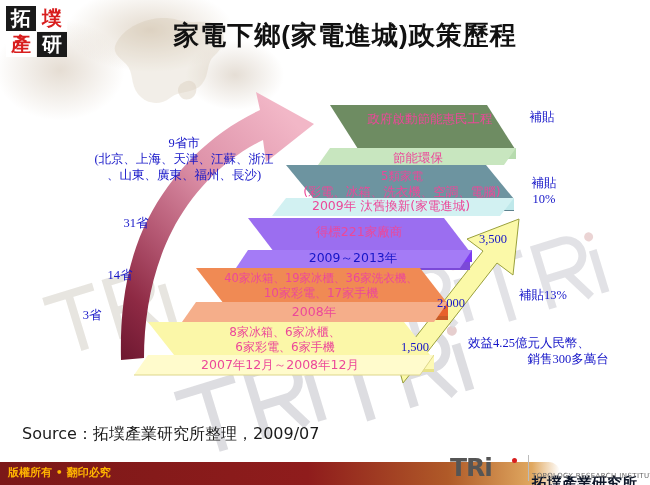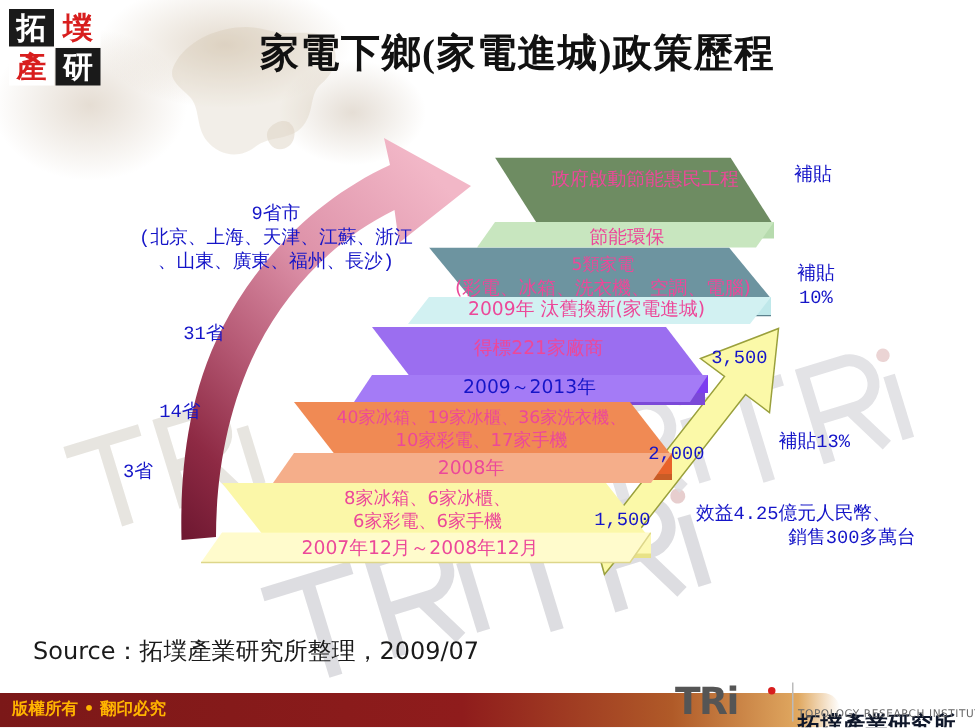--- a/index.html
+++ b/index.html
@@ -32,38 +32,38 @@
     font-size:20px;font-weight:bold;line-height:25px;text-align:center;}
   .c-tl{left:0;top:0;background:#1a1a1a;color:#fff;}
   .c-tr{left:31px;top:0;background:#fff;color:#d81e1e;}
   .c-bl{left:0;top:26px;background:#fff;color:#d81e1e;}
   .c-br{left:31px;top:26px;background:#1a1a1a;color:#fff;}
 
   
   #title{
     position:absolute;left:130px;top:18px;width:430px;
     text-align:center;
-    font-family:Liberation Serif, serif;
+    font-family:Liberation Sans, sans-serif;
     font-size:26px;font-weight:bold;color:#111;letter-spacing:1px;
     white-space:nowrap;
   }
 
   
   #stack{position:absolute;left:0;top:0;width:650px;height:485px;}
   .blk{position:absolute;}
   .blk .txt{
     position:absolute;color:#ec4899;text-align:center;
     font-family:"DejaVu Sans","Liberation Sans",sans-serif;
     line-height:1.15;white-space:nowrap;
   }
 
   
   .lbl{
     position:absolute;color:#1515c8;text-align:center;
-    font-family:Liberation Mono, monospace;
+    font-family:Liberation Serif, serif;
     line-height:1.2;white-space:nowrap;
   }
 
   
   #source{
     position:absolute;left:22px;top:424px;
     font-family:"DejaVu Sans","Liberation Sans",sans-serif;
     font-size:16px;color:#1a1a1a;white-space:nowrap;
   }
 

